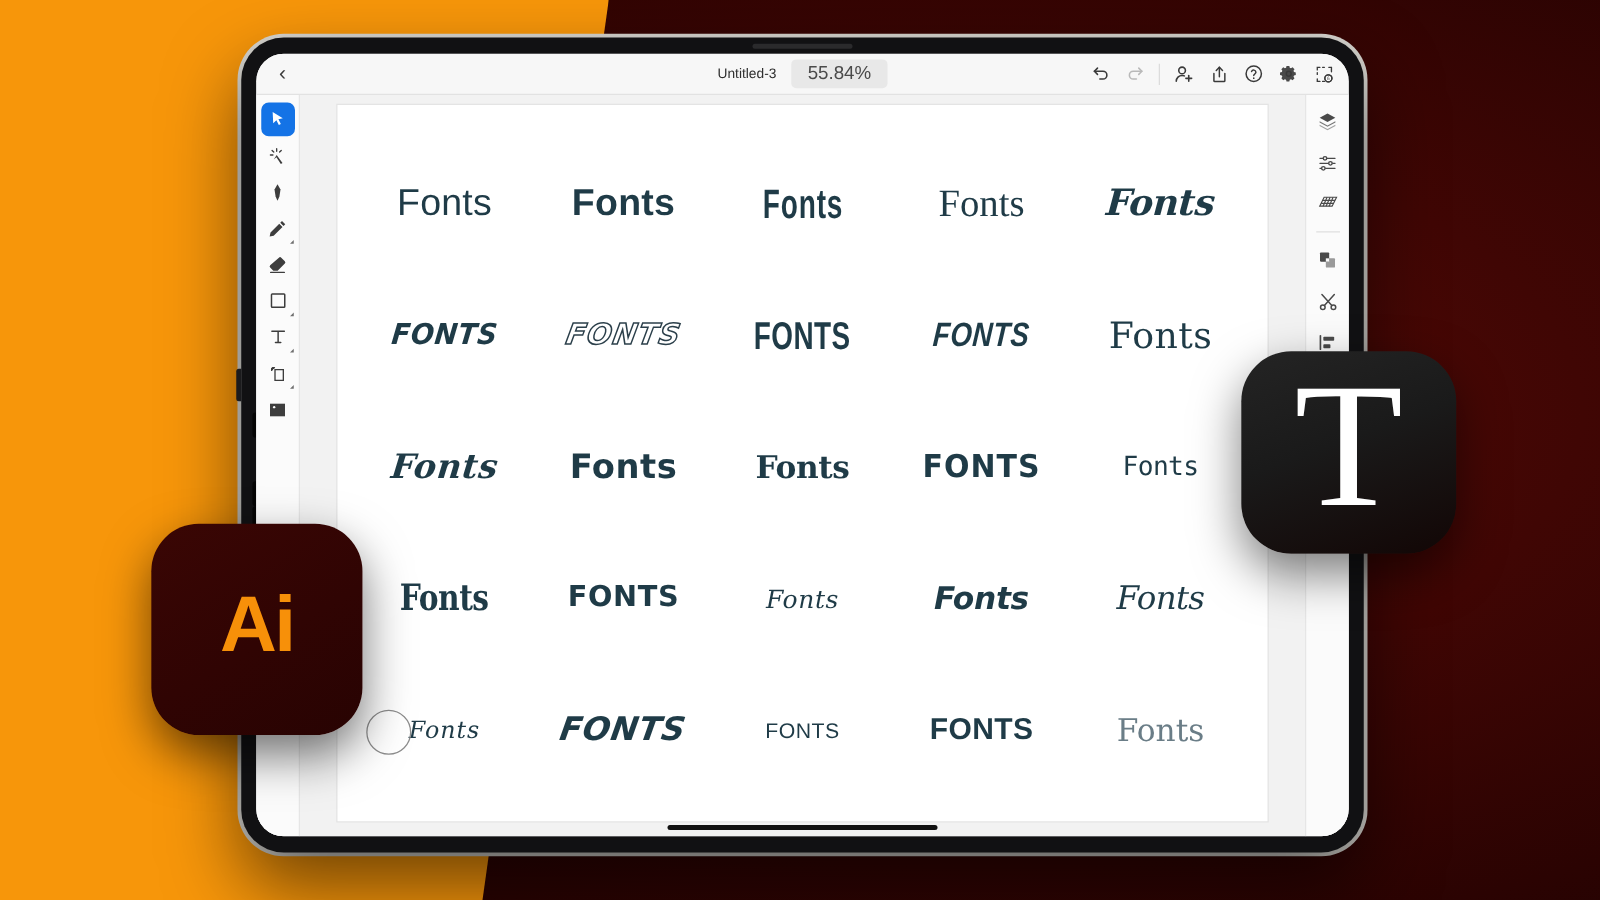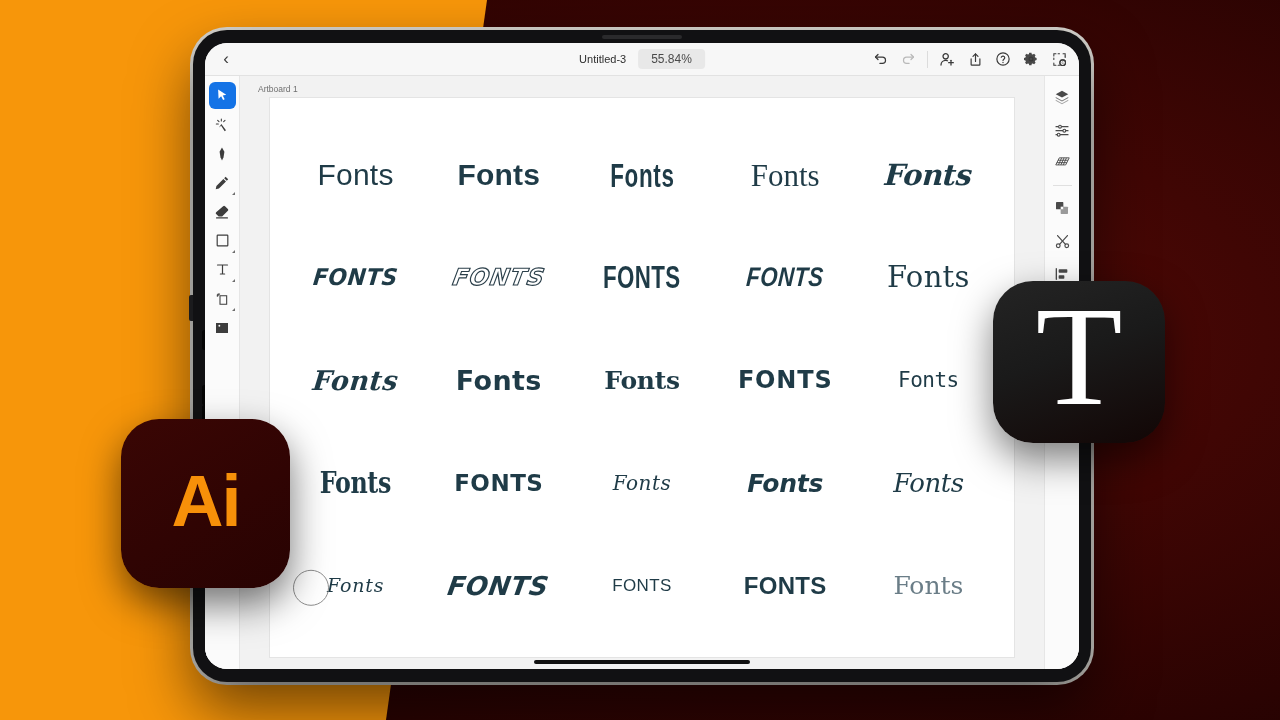--- a/index.html
+++ b/index.html
@@ -82,21 +82,21 @@
     padding-bottom: 2px;
   }
   #doc-center {
     position: absolute; left: 50%; top: 50%;
     transform: translate(-50%,-50%);
     display: flex; align-items: center; gap: 12px;
   }
   #doc-title { font-size: 11px; color: #2e2e2e; }
   #zoom-chip {
     background: #e8e8e8; border-radius: 4px;
-    padding: 3px 13px; font-size: 12px; color: #4a4a4a;
+    padding: 3px 13px; font-size: 15px; color: #4a4a4a;
   }
   #top-right {
     margin-left: auto; display: flex; align-items: center;
     gap: 0px; padding-right: 6px;
   }
   .tbtn {
     width: 28px; height: 28px;
     display: flex; align-items: center; justify-content: center;
     color: #3a3a3a;
   }
@@ -223,21 +223,21 @@
     position: absolute; left: 121px; top: 419px;
     width: 169px; height: 169px;
     border-radius: 38px;
     background: linear-gradient(150deg,#3a0604 0%,#300403 55%,#280302 100%);
     box-shadow: 0 16px 38px rgba(0,0,0,.55);
     display: flex; align-items: center; justify-content: center;
   }
   #ai-text {
     font-family: "Liberation Sans", sans-serif;
     font-weight: bold;
-    font-size: 72px;
+    font-size: 63px;
     color: #f79009;
     letter-spacing: -2px;
     line-height: 1;
     padding-bottom: 6px;
     text-align: right;
   }
   #t-badge {
     position: absolute; left: 993px; top: 281px;
     width: 172px; height: 162px;
     border-radius: 40px;
@@ -407,21 +407,20 @@
             <svg width="16" height="16" viewBox="0 0 24 24" fill="currentColor">
               <path d="M3 4.5h18v15H3z" opacity=".25"></path>
               <path d="M3 4.5h18v15H3zm2.2 12.8l4-5 2.8 3.4 2.6-3 3.2 4.6z"></path>
               <circle cx="8" cy="8.6" r="1.4" fill="#fbfbfb"></circle>
             </svg>
           </div>
 
         </div>
 
         <div id="canvaswrap">
-          <div id="artboard-label">Artboard 1</div>
 
           <div id="artboard">
             <div id="font-grid">
                 <div class="fs v-sans">Fonts</div>
                 <div class="fs v-sansbold">Fonts</div>
                 <div class="fs v-cond">Fonts</div>
                 <div class="fs v-serif">Fonts</div>
                 <div class="fs v-script1">Fonts</div>
                 <div class="fs v-ital">FONTS</div>
                 <div class="fs v-outline">FONTS</div>

